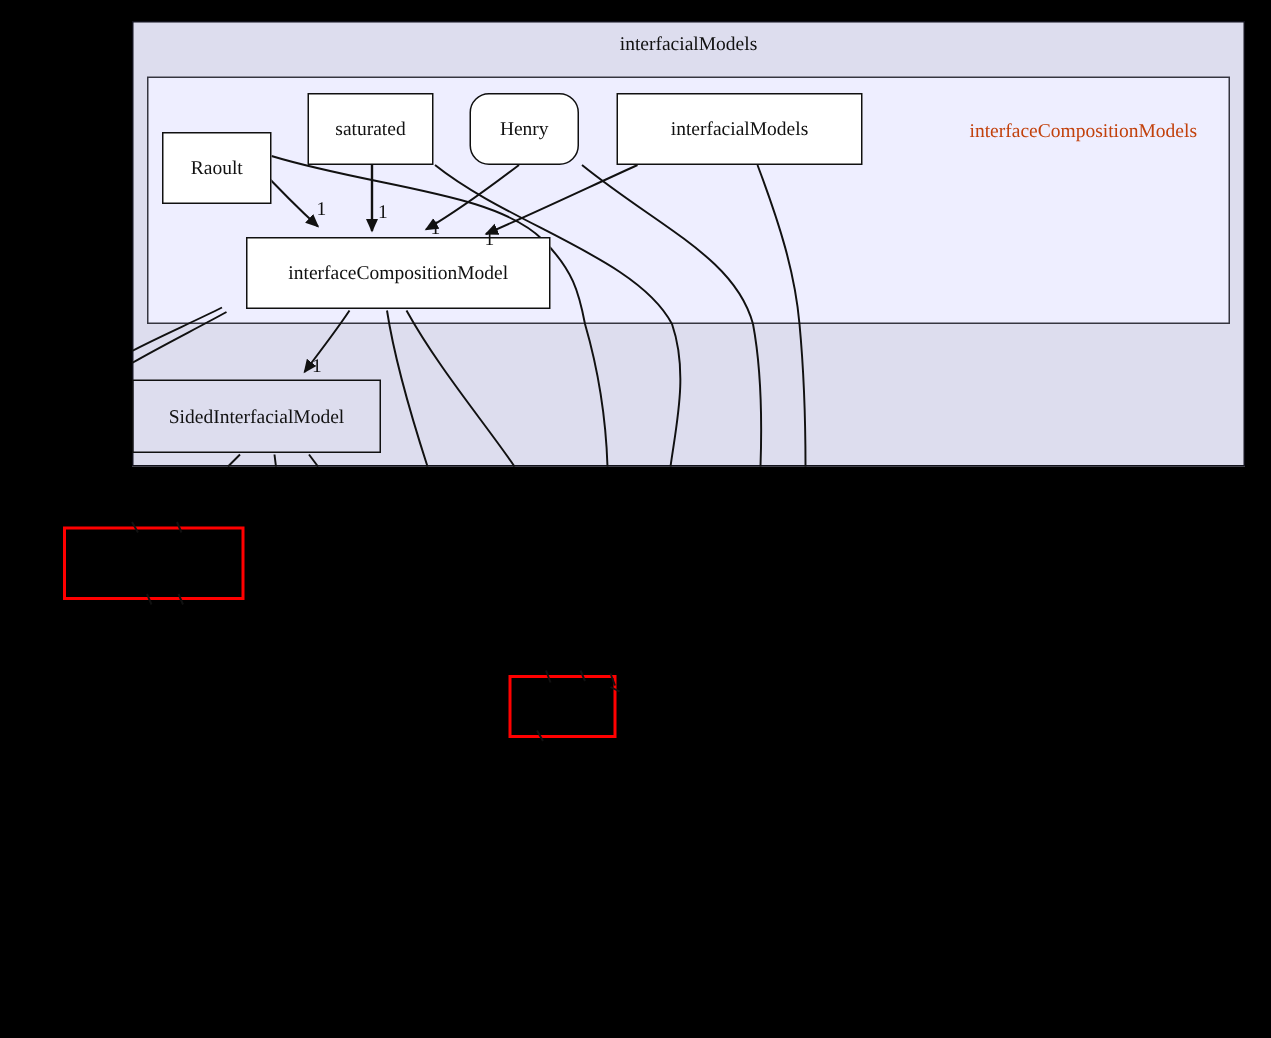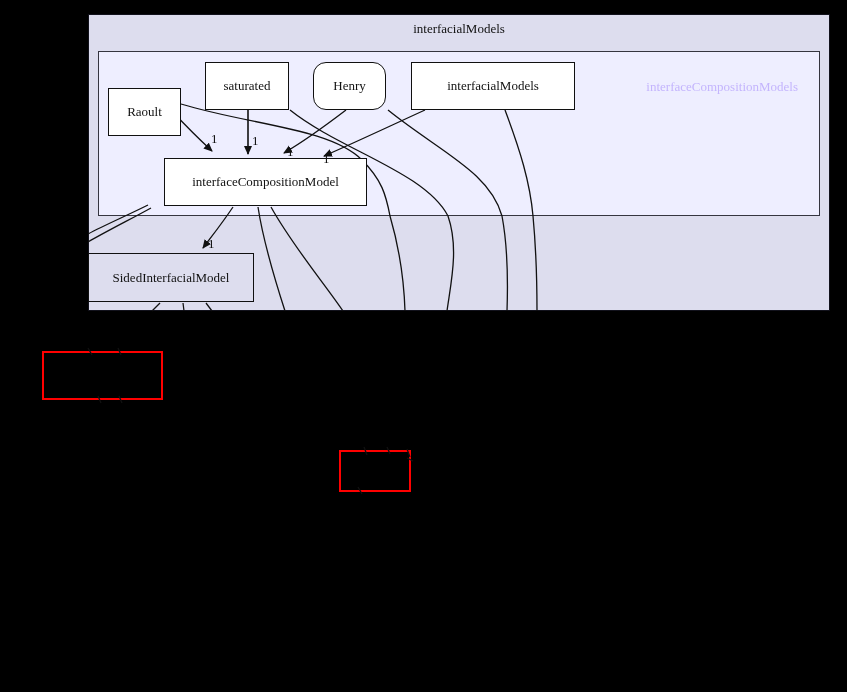--- a/index.html
+++ b/index.html
@@ -16,21 +16,21 @@
   .cluster-inner{
     position:absolute;left:98px;top:51px;width:722px;height:165px;
     background:#eeeeff;border:1.5px solid #35353f;box-sizing:border-box;
   }
   .cluster-title{
     position:absolute;left:88px;top:21px;width:742px;text-align:center;
     font-size:13px;color:#111;
   }
   .inner-label{
     position:absolute;left:608px;top:79px;width:190px;text-align:right;
-    font-size:13px;color:#c4b5fd;
+    font-size:13px;color:#c2410c;
   }
   .node{
     position:absolute;background:#ffffff;border:1.4px solid #101010;
     box-sizing:border-box;display:flex;align-items:center;justify-content:center;
     font-size:13px;color:#111;white-space:nowrap;
   }
   .node.plain{background:transparent;}
   .n-raoult{left:108px;top:62px;width:73px;height:48px;margin-top:26px;}
   .n-saturated{left:205px;top:62px;width:84px;height:48px;}
   .n-henry{left:313px;top:62px;width:73px;height:48px;border-radius:13px;}

